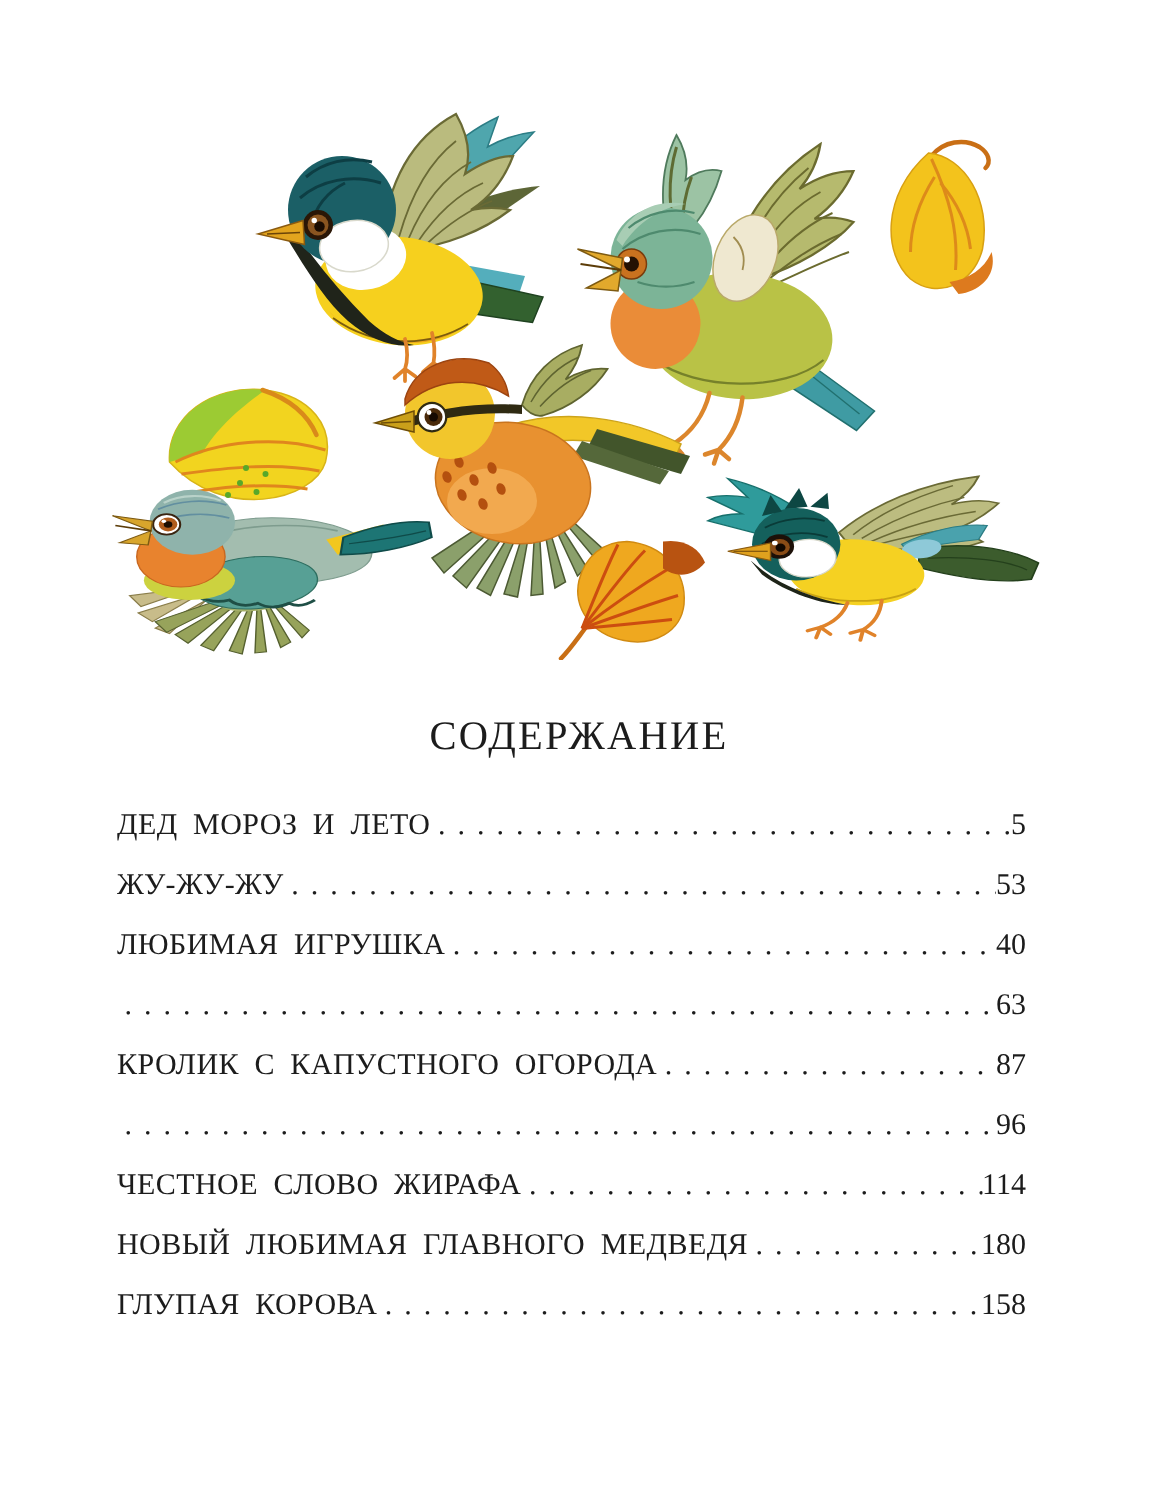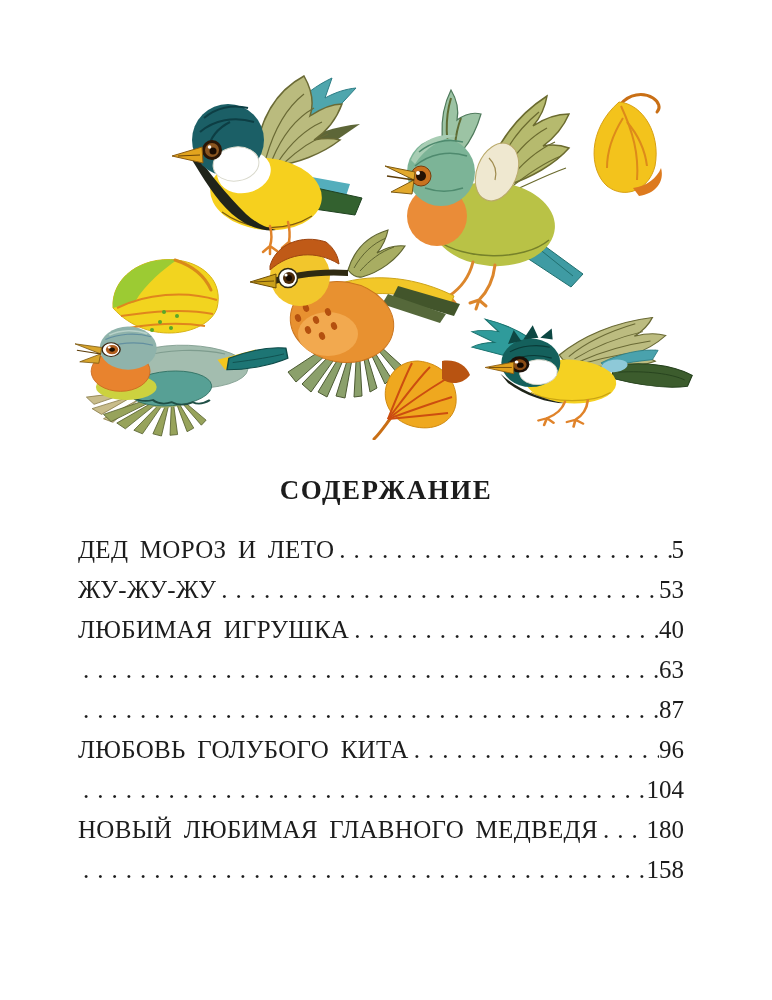--- a/index.html
+++ b/index.html
@@ -12,31 +12,31 @@
   }
   .page { position:relative; width:772px; height:1000px; background:#ffffff; }
 
   .illustration {
     position:absolute; left:66px; top:58px; width:640px; height:382px;
   }
 
   .heading {
     position:absolute; left:0; top:477px; width:100%;
     text-align:center;
-    font-size:27px; font-weight:bold; letter-spacing:1.5px;
+    font-size:27px; font-weight:normal; letter-spacing:1.5px;
     line-height:1;
   }
 
   .toc {
     position:absolute; left:78px; top:530px; width:606px;
   }
   .toc-row {
     display:flex; align-items:baseline;
     height:40px; line-height:40px;
-    font-size:25px; white-space:nowrap;
+    font-size:20px; white-space:nowrap;
   }
   .toc-title { flex:0 0 auto; word-spacing:5px; letter-spacing:0.3px; }
   .toc-dots {
     flex:1 1 auto; min-width:0; overflow:hidden;
     letter-spacing:8px; padding-left:5px;
   }
   .toc-page { flex:0 0 auto; }
 </style>
 </head>
 <body>
@@ -301,36 +301,38 @@
       <div class="toc-row">
         <span class="toc-title">ЛЮБИМАЯ ИГРУШКА</span>
         <span class="toc-dots">............................................................</span>
         <span class="toc-page">40</span>
       </div>
       <div class="toc-row">
         <span class="toc-dots">............................................................</span>
         <span class="toc-page">63</span>
       </div>
       <div class="toc-row">
+        <span class="toc-title">КРОЛИК С КАПУСТНОГО ОГОРОДА</span>
         <span class="toc-dots">............................................................</span>
         <span class="toc-page">87</span>
       </div>
       <div class="toc-row">
-        <span class="toc-title">ЛЮБОВЬ ГОЛУБОГО КИТА</span>
         <span class="toc-dots">............................................................</span>
         <span class="toc-page">96</span>
       </div>
       <div class="toc-row">
-        <span class="toc-dots">............................................................</span>
-        <span class="toc-page">104</span>
+        <span class="toc-title">ЧЕСТНОЕ СЛОВО ЖИРАФА</span>
+        <span class="toc-dots">............................................................</span>
+        <span class="toc-page">114</span>
       </div>
       <div class="toc-row">
         <span class="toc-title">НОВЫЙ ЛЮБИМАЯ ГЛАВНОГО МЕДВЕДЯ</span>
         <span class="toc-dots">............................................................</span>
         <span class="toc-page">180</span>
       </div>
       <div class="toc-row">
+        <span class="toc-title">ГЛУПАЯ КОРОВА</span>
         <span class="toc-dots">............................................................</span>
         <span class="toc-page">158</span>
       </div>
     </div>
 
 </div>
 
 </body></html>

